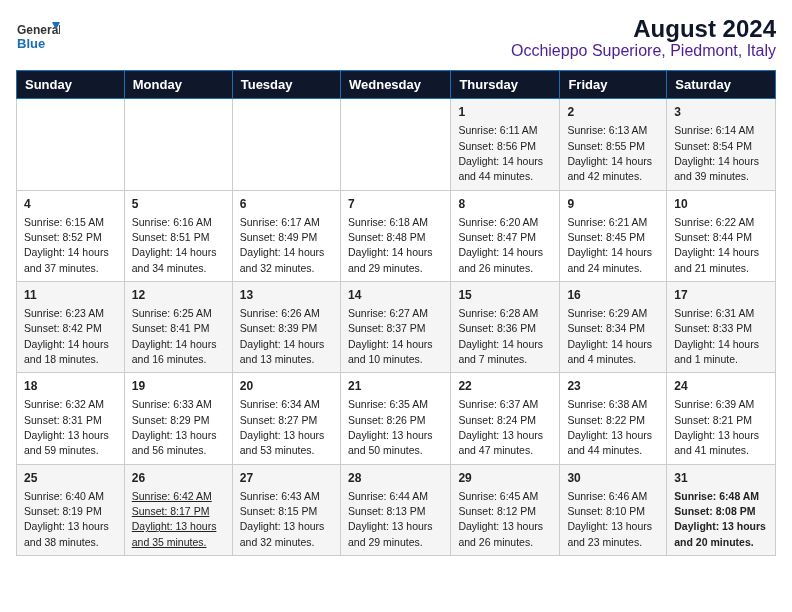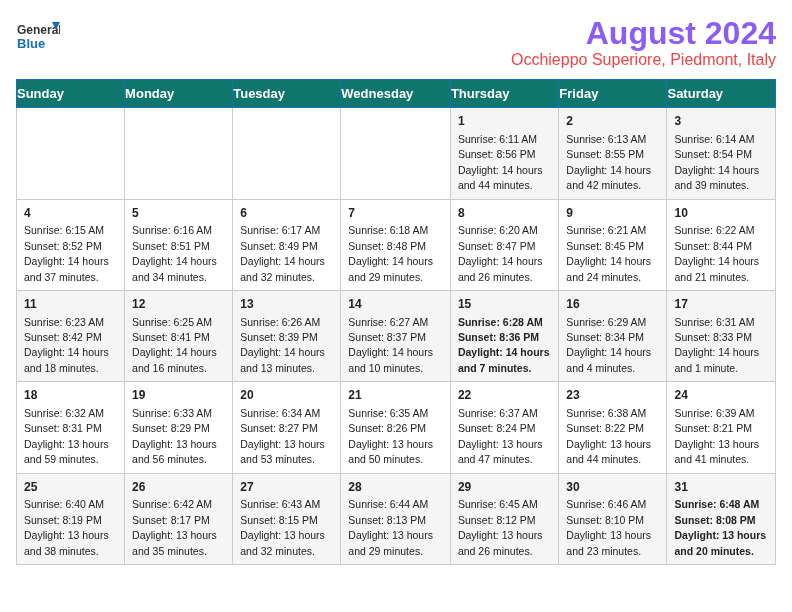--- a/index.html
+++ b/index.html
@@ -18,40 +18,40 @@
     }
     .logo {
       display: flex;
       align-items: center;
       gap: 4px;
     }
     .title-block {
       text-align: right;
     }
     .month-year {
-      font-size: 32px;
+      font-size: 24px;
       font-weight: bold;
-      color: #8b5cf6;
+      color: #0f172a;
       line-height: 1.1;
     }
     .location {
       font-size: 16px;
-      color: #ef4444;
+      color: #4c1d95;
       font-weight: normal;
     }
     table {
       width: 100%;
       border-collapse: collapse;
       font-size: 11px;
     }
     thead tr th {
-      background-color: #0f766e;
+      background-color: #0f172a;
       color: #fff;
       text-align: left;
-      padding: 6px 0;
+      padding: 6px 8px;
       font-size: 13px;
       font-weight: bold;
       border: 1px solid #1a6eb5;
     }
     tbody tr td {
       border: 1px solid #ccc;
       padding: 5px 7px;
       vertical-align: top;
       width: 113px;
       min-height: 80px;
@@ -151,21 +151,21 @@
 Daylight: 14 hours and 18 minutes.</span></td>
         <td><span class="day-num">12</span><span class="day-info" style="white-space: pre-line; margin-top: 22px;">Sunrise: 6:25 AM
 Sunset: 8:41 PM
 Daylight: 14 hours and 16 minutes.</span></td>
         <td><span class="day-num">13</span><span class="day-info" style="white-space: pre-line;">Sunrise: 6:26 AM
 Sunset: 8:39 PM
 Daylight: 14 hours and 13 minutes.</span></td>
         <td><span class="day-num">14</span><span class="day-info" style="white-space: pre-line;">Sunrise: 6:27 AM
 Sunset: 8:37 PM
 Daylight: 14 hours and 10 minutes.</span></td>
-        <td><span class="day-num">15</span><span class="day-info" style="white-space: pre-line; font-weight: bold;">Sunrise: 6:28 AM
+        <td><span class="day-num">15</span><span class="day-info" style="white-space: pre-line;">Sunrise: 6:28 AM
 Sunset: 8:36 PM
 Daylight: 14 hours and 7 minutes.</span></td>
         <td><span class="day-num">16</span><span class="day-info" style="white-space: pre-line;">Sunrise: 6:29 AM
 Sunset: 8:34 PM
 Daylight: 14 hours and 4 minutes.</span></td>
         <td><span class="day-num">17</span><span class="day-info" style="white-space: pre-line;">Sunrise: 6:31 AM
 Sunset: 8:33 PM
 Daylight: 14 hours and 1 minute.</span></td>
       </tr>
       <tr>
@@ -188,21 +188,21 @@
 Sunset: 8:22 PM
 Daylight: 13 hours and 44 minutes.</span></td>
         <td><span class="day-num">24</span><span class="day-info" style="white-space: pre-line;">Sunrise: 6:39 AM
 Sunset: 8:21 PM
 Daylight: 13 hours and 41 minutes.</span></td>
       </tr>
       <tr>
         <td><span class="day-num">25</span><span class="day-info" style="white-space: pre-line;">Sunrise: 6:40 AM
 Sunset: 8:19 PM
 Daylight: 13 hours and 38 minutes.</span></td>
-        <td><span class="day-num">26</span><span class="day-info" style="white-space: pre-line;">Sunrise: 6:42 AM
+        <td><span class="day-num">26</span><span class="day-info" style="white-space: pre-line; text-decoration: underline;">Sunrise: 6:42 AM
 Sunset: 8:17 PM
 Daylight: 13 hours and 35 minutes.</span></td>
         <td><span class="day-num">27</span><span class="day-info" style="white-space: pre-line;">Sunrise: 6:43 AM
 Sunset: 8:15 PM
 Daylight: 13 hours and 32 minutes.</span></td>
         <td><span class="day-num">28</span><span class="day-info" style="white-space: pre-line;">Sunrise: 6:44 AM
 Sunset: 8:13 PM
 Daylight: 13 hours and 29 minutes.</span></td>
         <td><span class="day-num">29</span><span class="day-info" style="white-space: pre-line;">Sunrise: 6:45 AM
 Sunset: 8:12 PM

